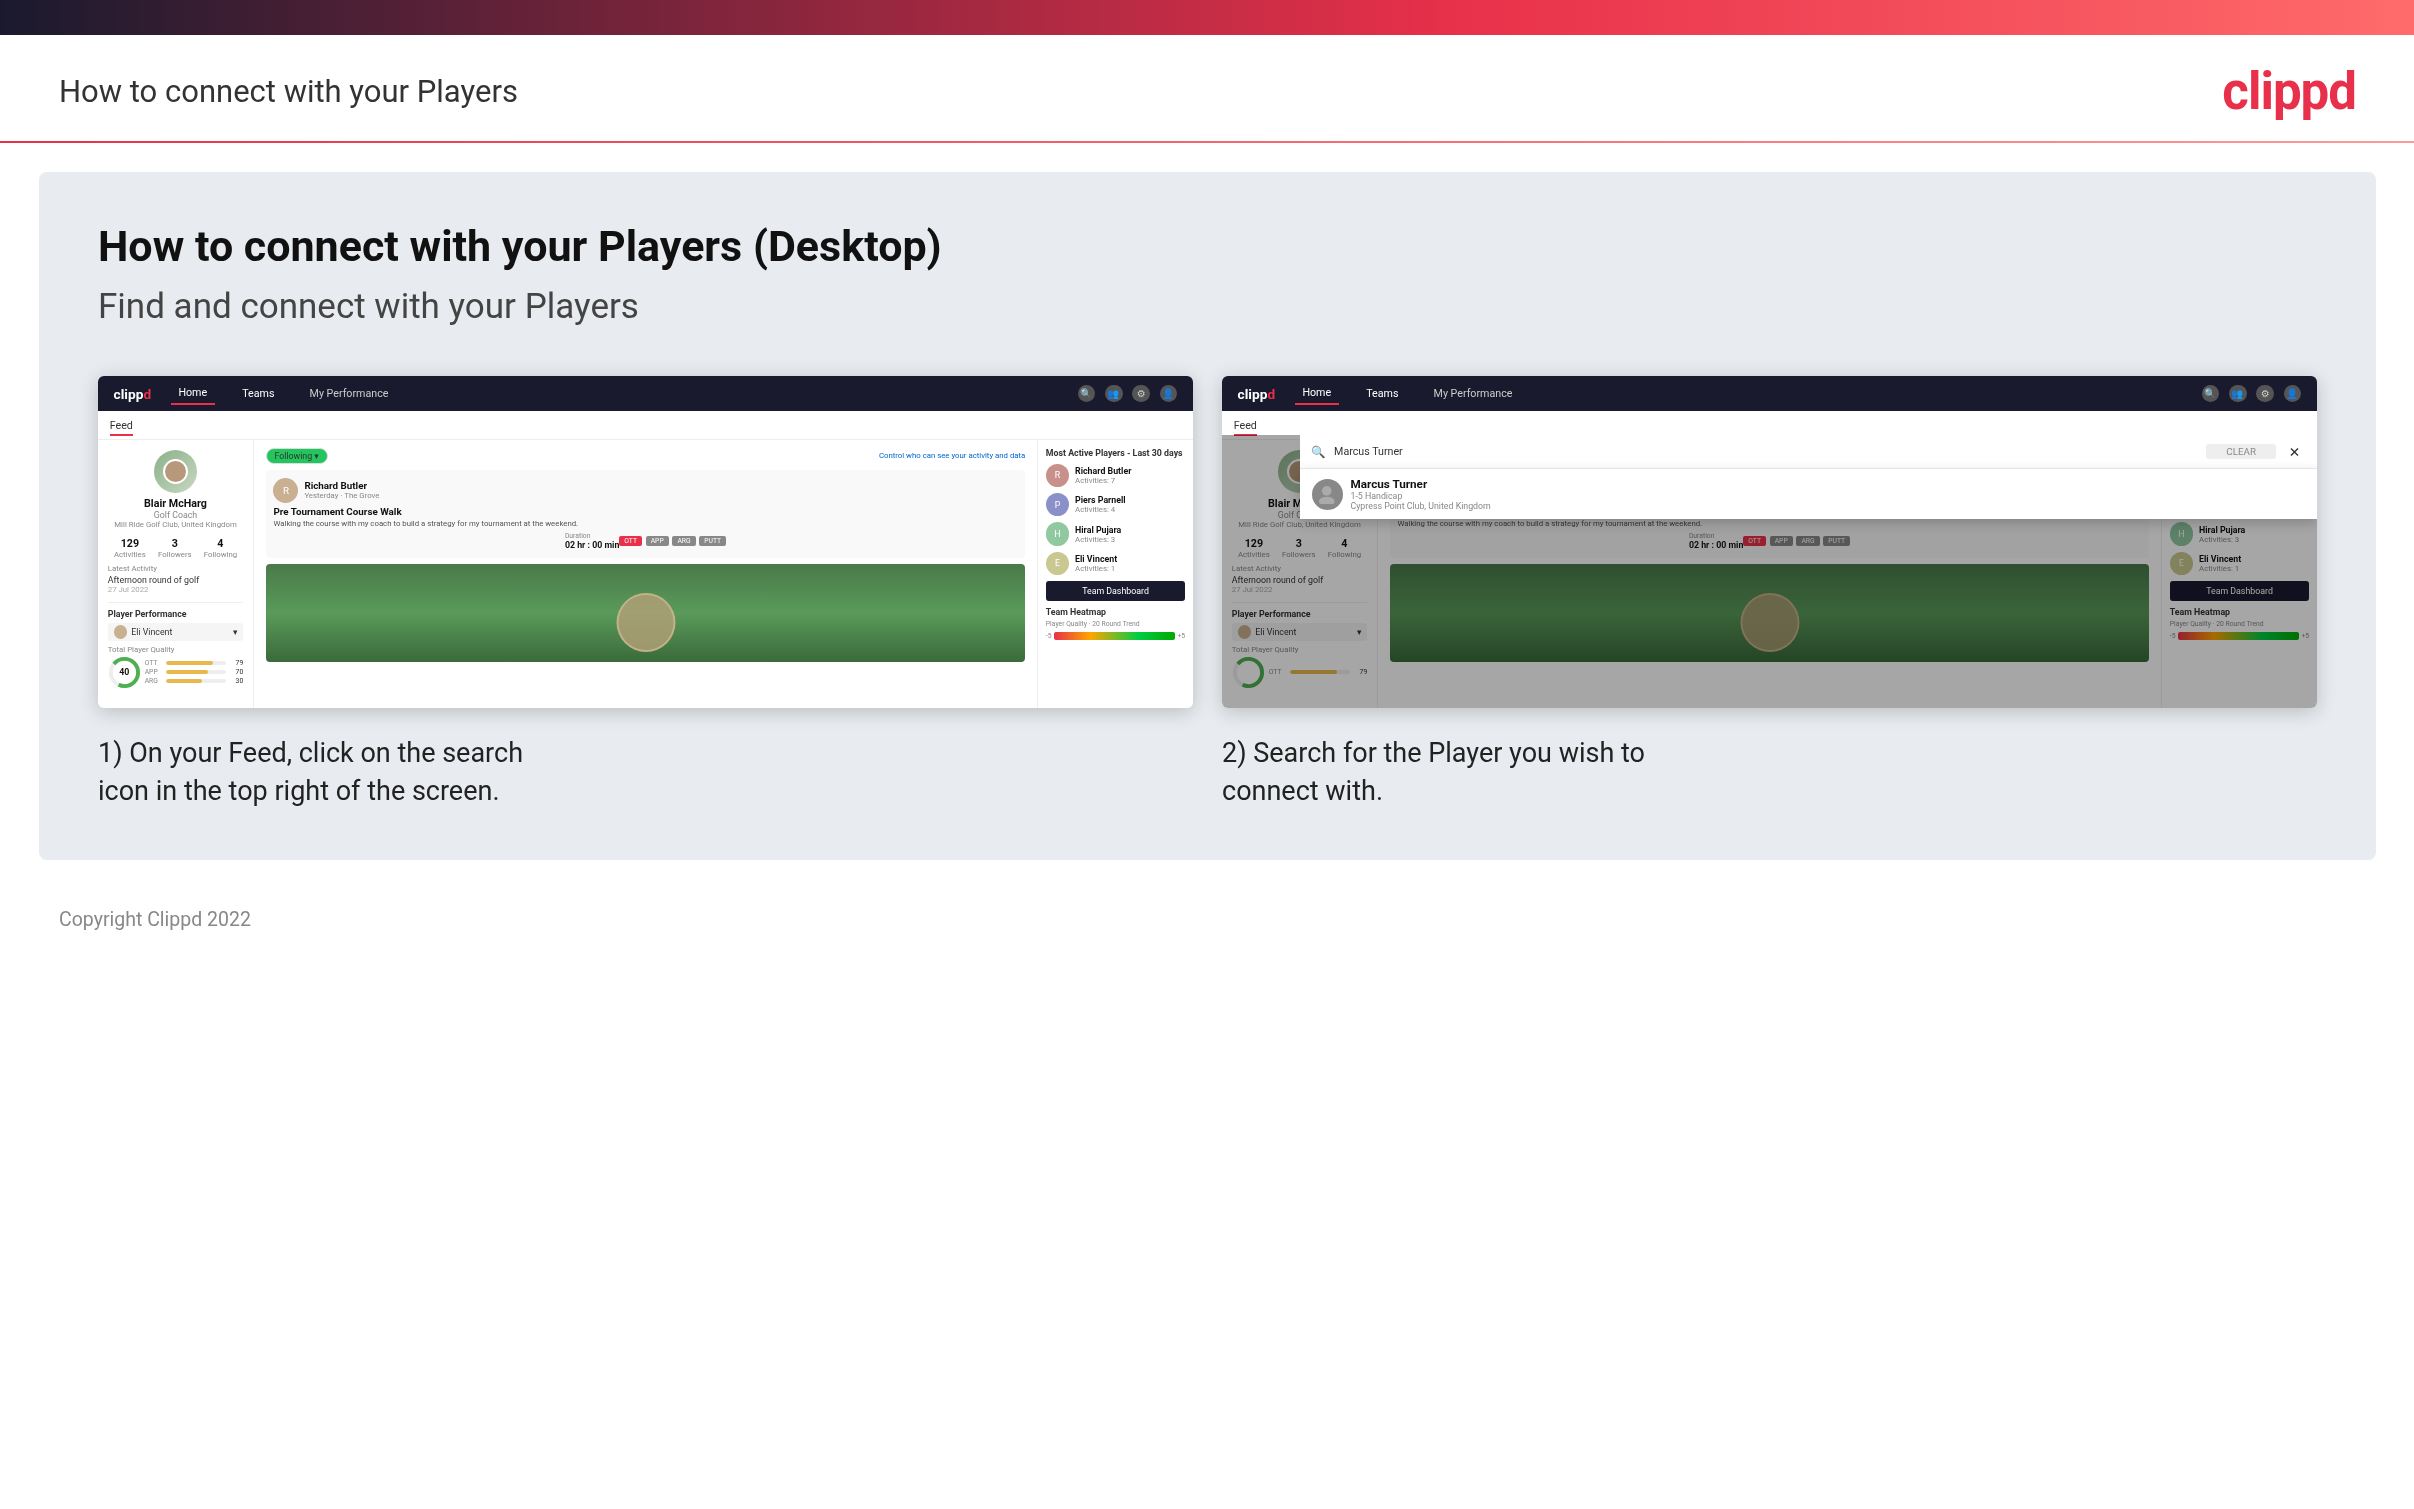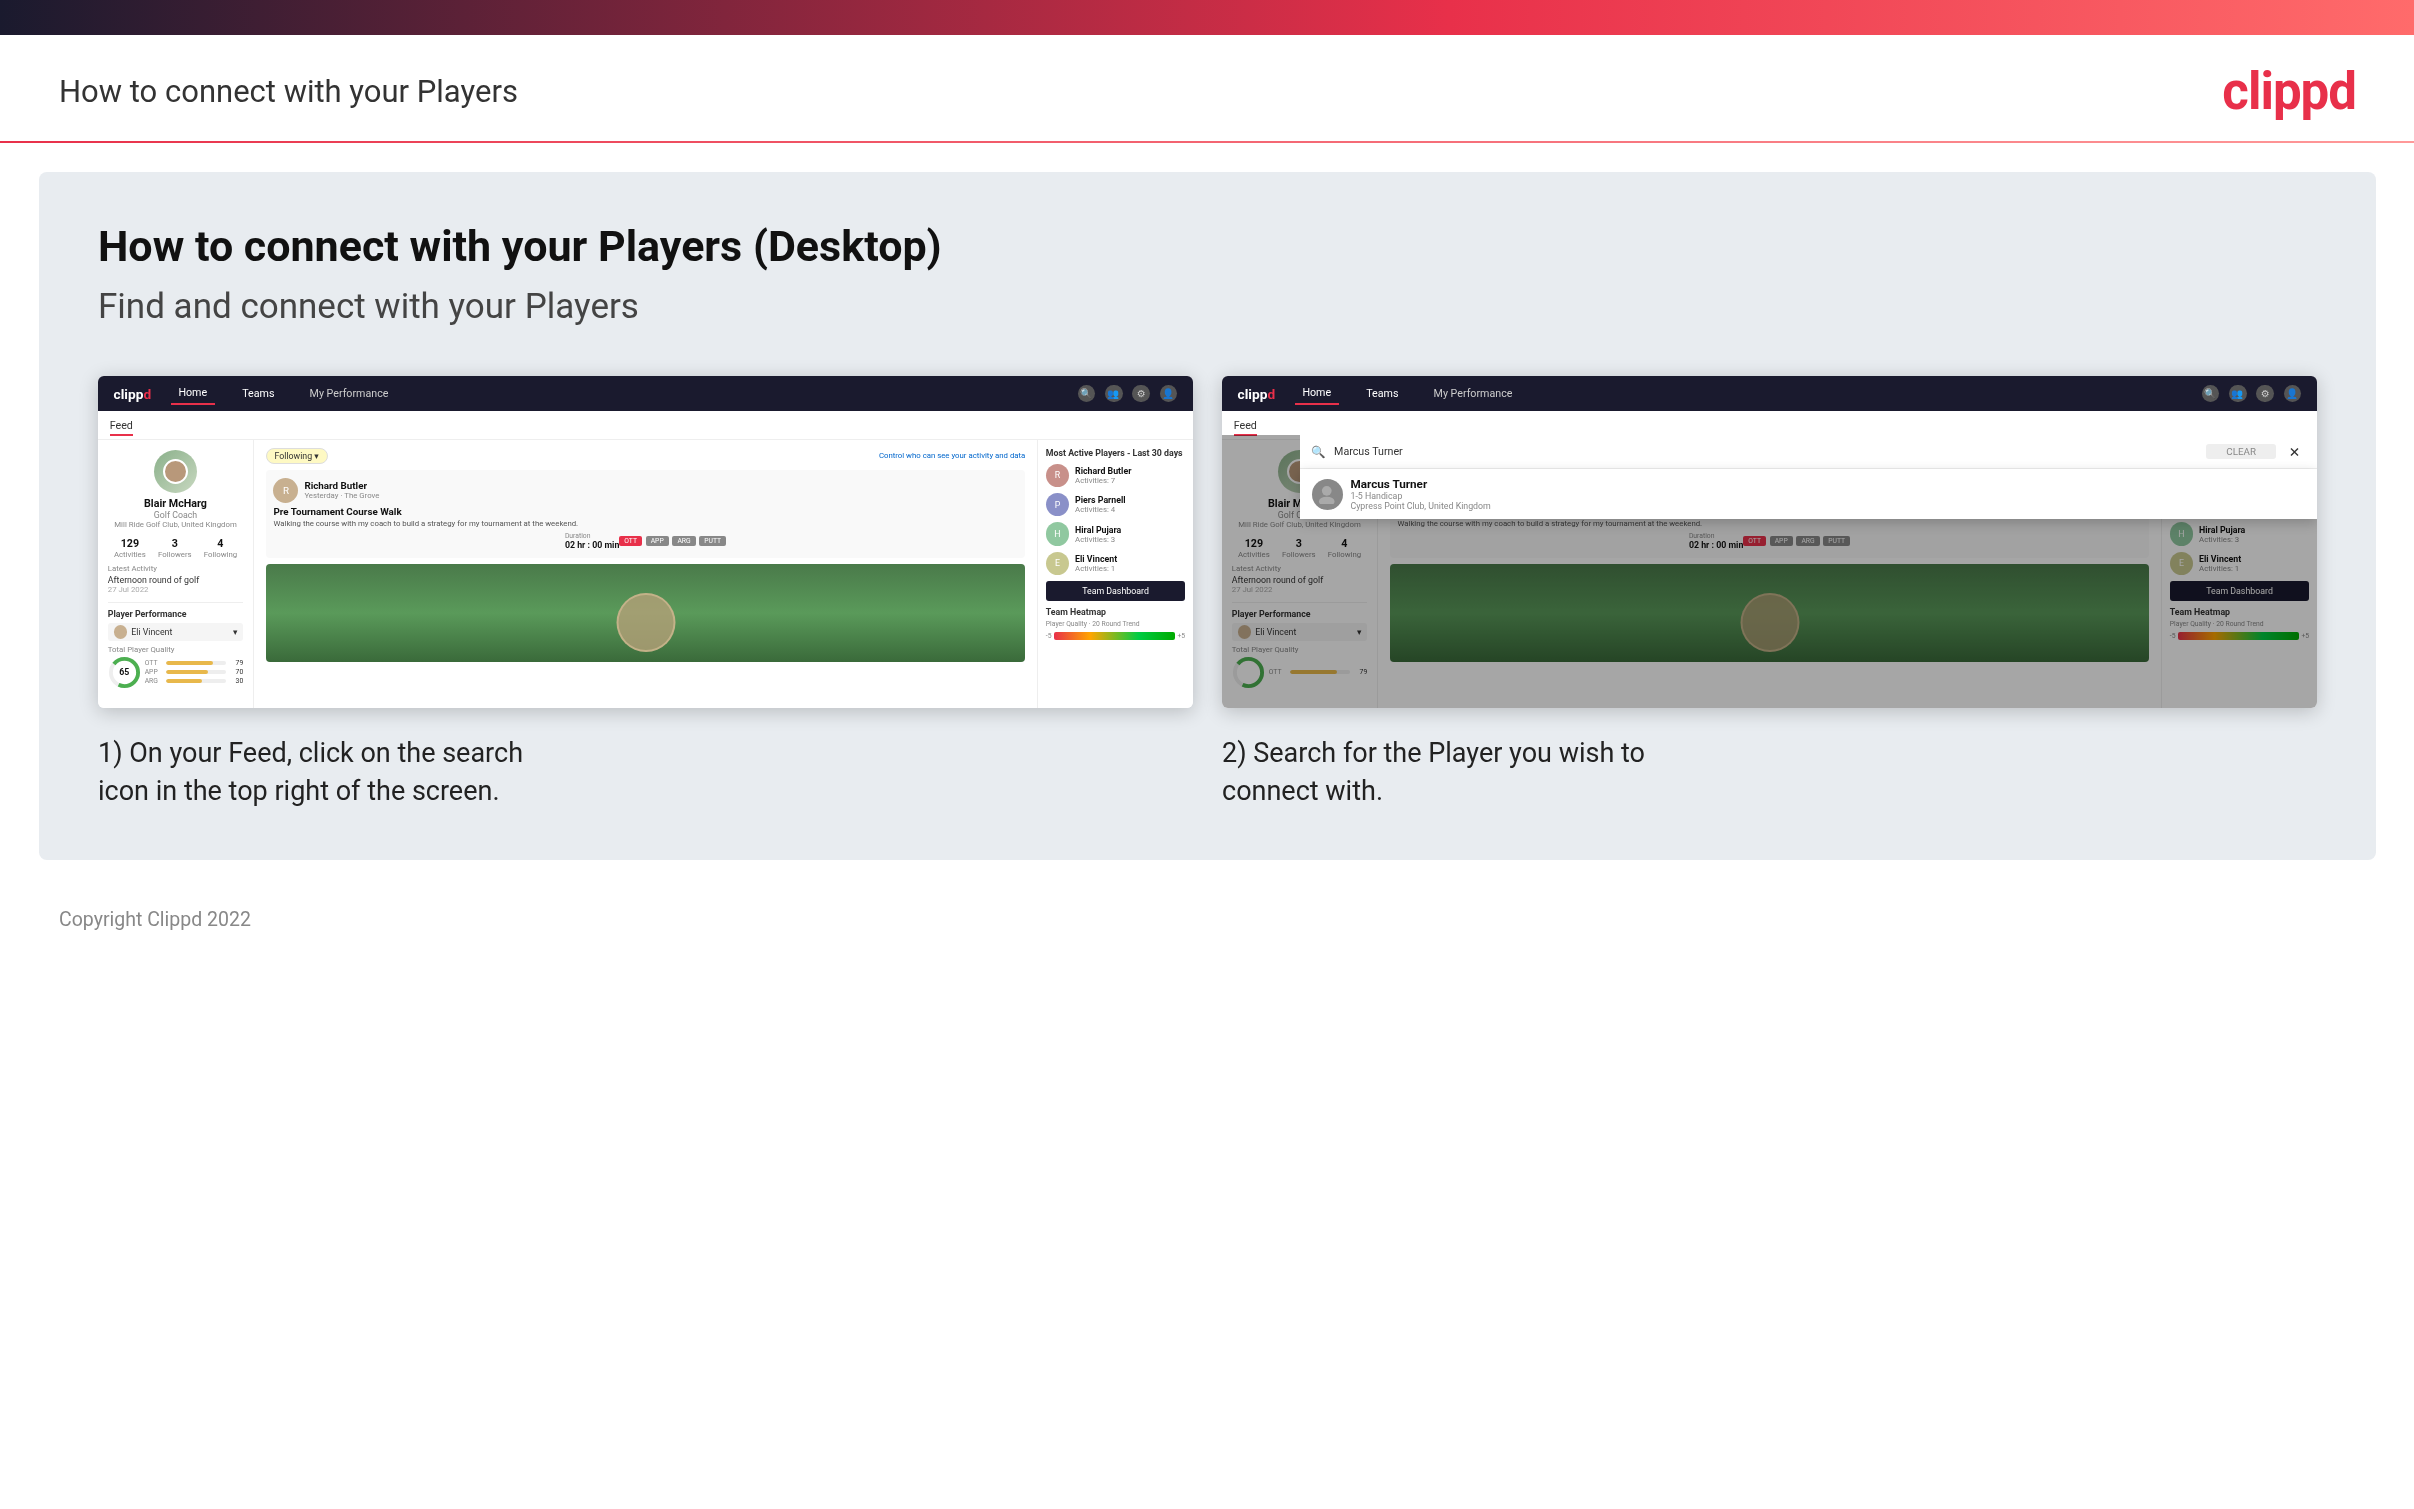--- a/index.html
+++ b/index.html
@@ -277,21 +277,21 @@
       padding: 7.8px 11.7px;
       overflow: hidden;
     }
     .following-row {
       display: flex;
       align-items: center;
       justify-content: space-between;
       margin-bottom: 5.9px;
     }
     .following-btn {
-      background: #fef9c3;
+      background: #22c55e;
       border: 1px solid #ddd;
       border-radius: 11.7px;
       padding: 2px 7.8px;
       font-size: 8.8px;
       color: #333;
       display: flex;
       align-items: center;
       gap: 2.9px;
     }
     .control-link {
@@ -601,21 +601,21 @@
                 <span>Eli Vincent</span>
                 <span style="margin-left:auto;">▾</span>
               </div>
               <div class="total-quality-label">Total Player Quality</div>
               <div class="quality-row">
                 <div style="position:relative;width:33px;height:33px;">
                   <svg width="33" height="33" viewBox="0 0 34 34">
                     <circle cx="17" cy="17" r="14" fill="none" stroke="#eee" stroke-width="4"></circle>
                     <circle cx="17" cy="17" r="14" fill="none" stroke="#4caf50" stroke-width="4" stroke-dasharray="75 25" stroke-dashoffset="25" transform="rotate(-90 17 17)"></circle>
                   </svg>
-                  <div style="position:absolute;top:50%;left:50%;transform:translate(-50%,-50%);font-size:8.8px;font-weight:700;color:#111;">65</div>
+                  <div style="position:absolute;top:50%;left:50%;transform:translate(-50%,-50%);font-size:8.8px;font-weight:700;color:#111;">40</div>
                 </div>
                 <div class="quality-bars">
                   <div class="q-bar-row">
                     <div class="q-bar-label">OTT</div>
                     <div class="q-bar-track">
                         <div class="q-bar-fill" style="width:79%;background:#e8b84b;"></div>
                       </div>
                     <div class="q-bar-val">79</div>
                   </div>
                   <div class="q-bar-row">

